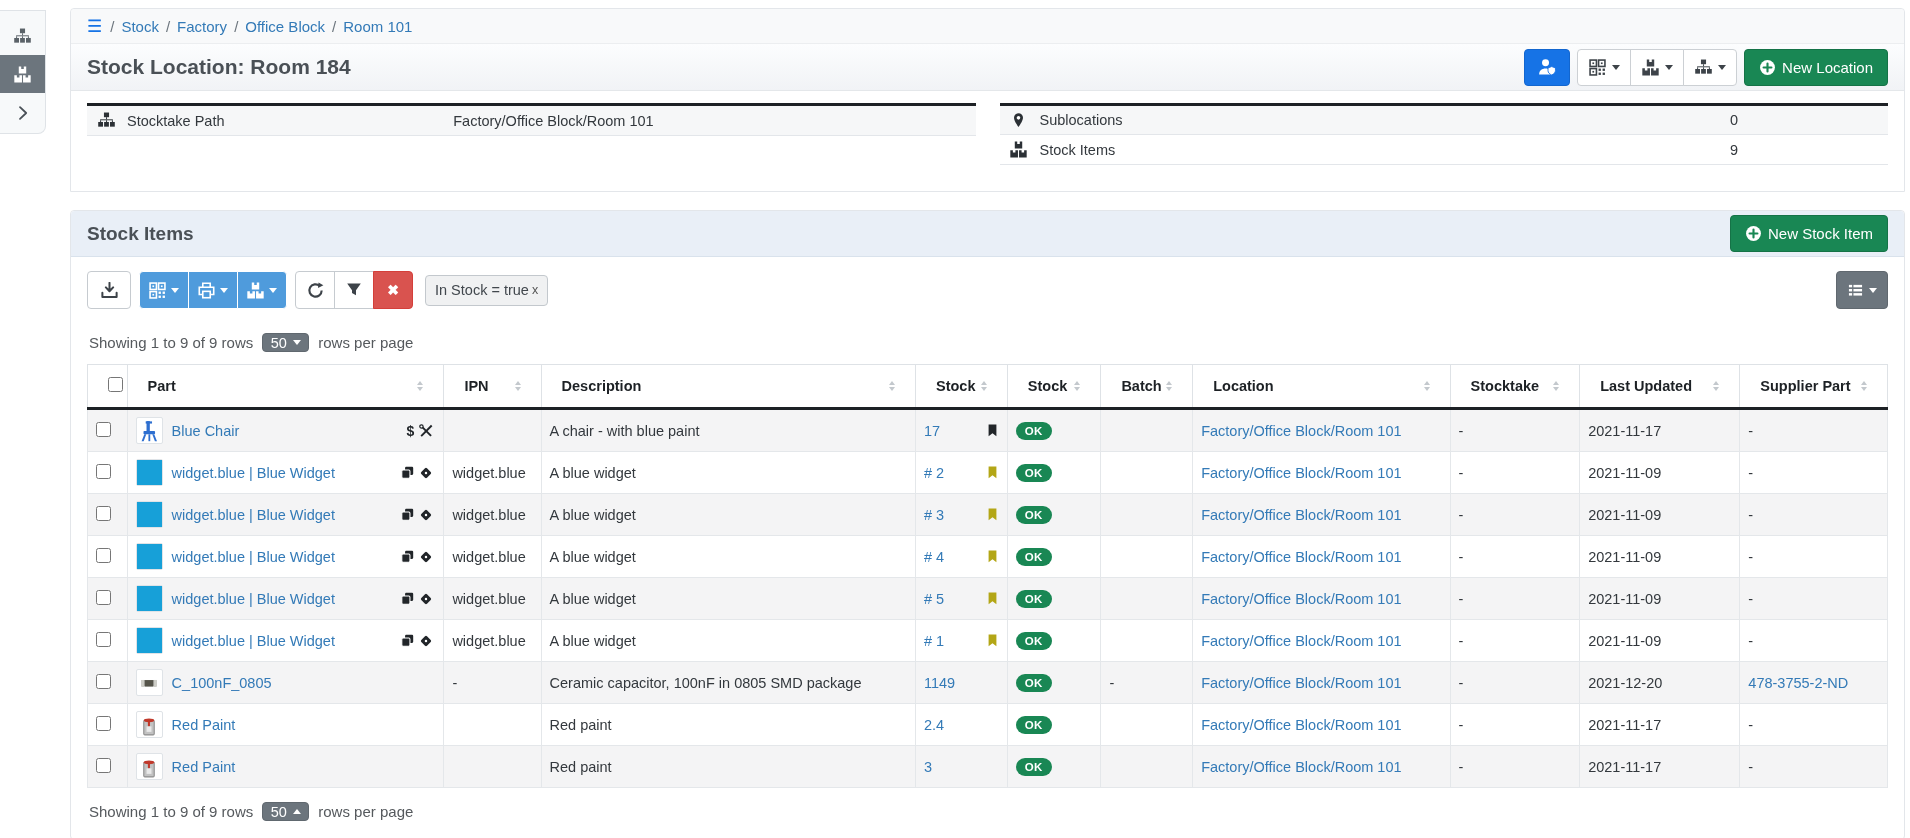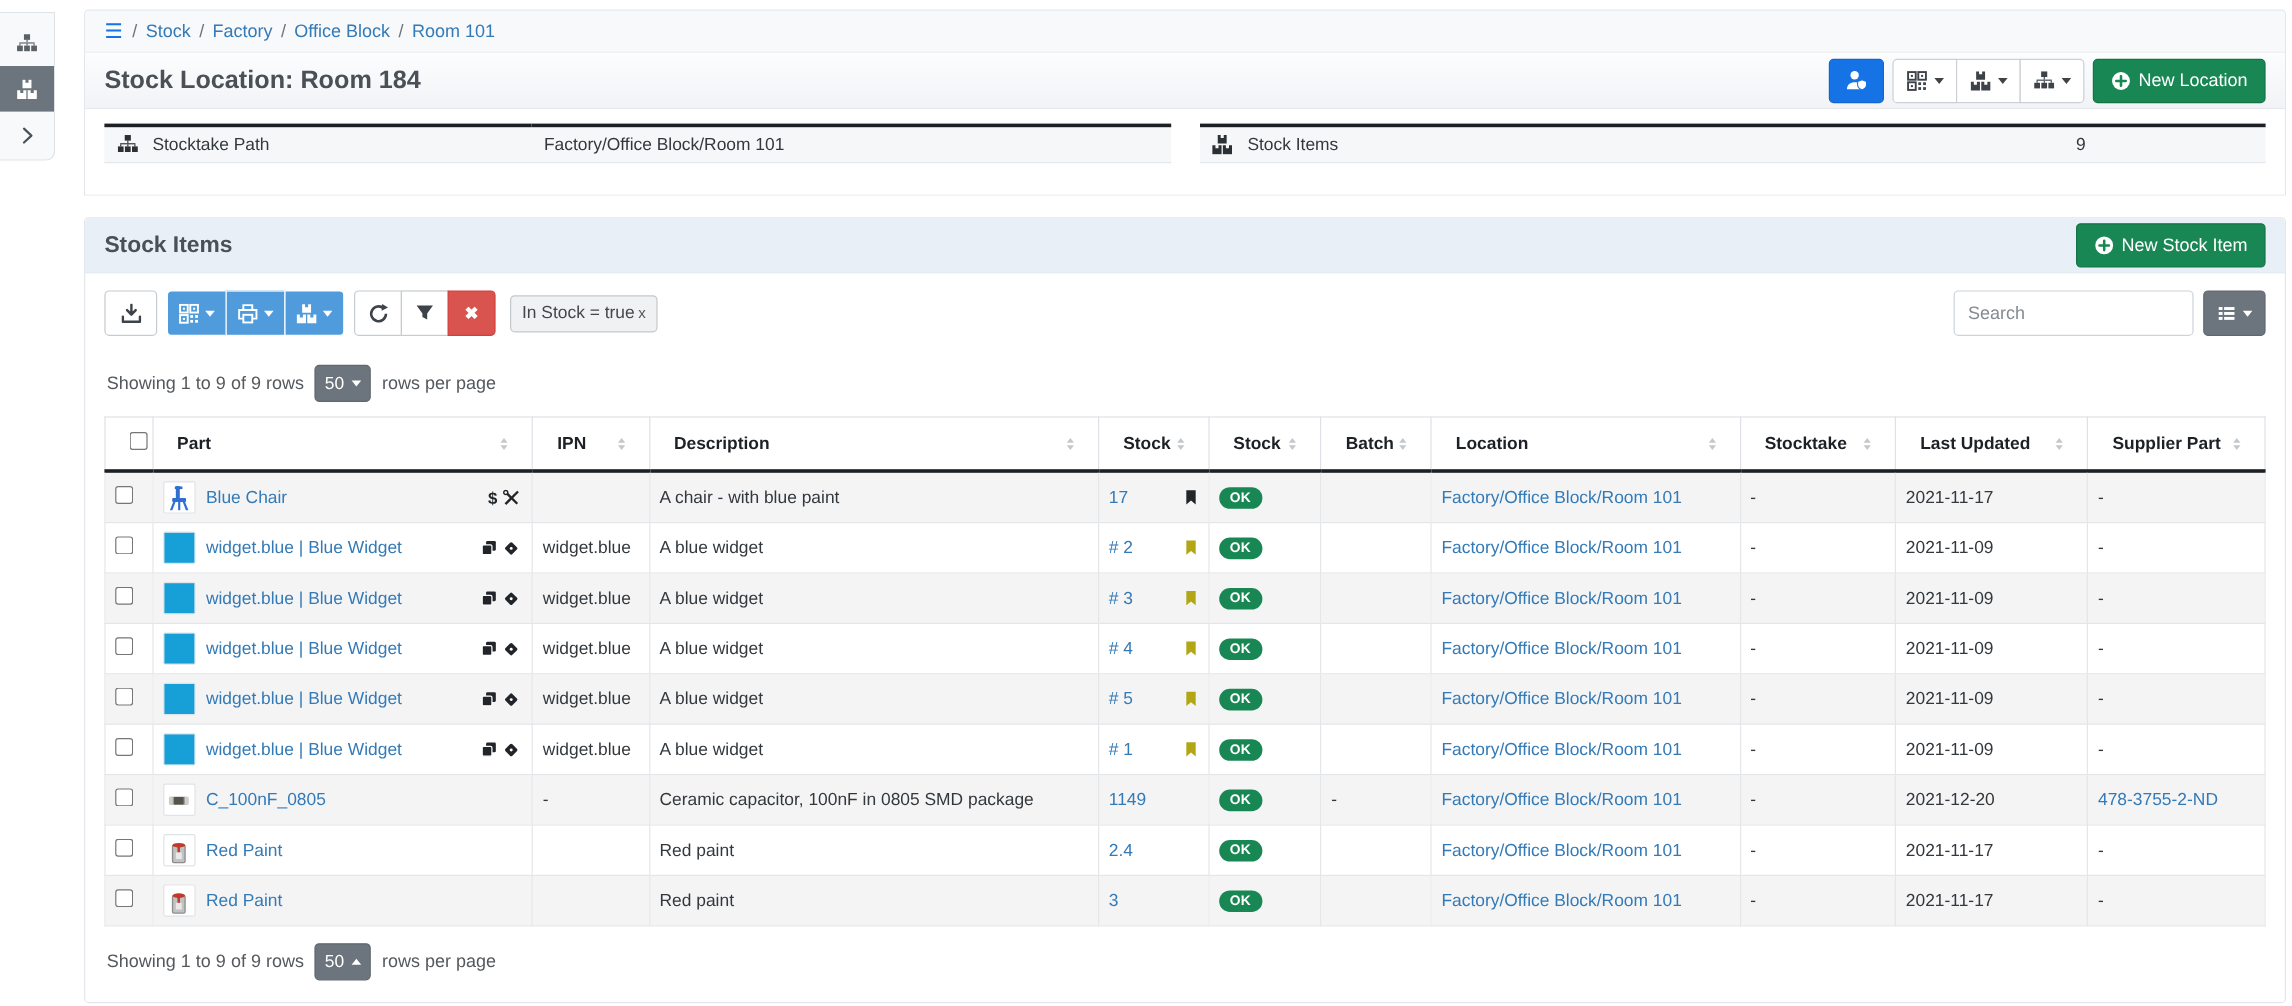--- a/index.html
+++ b/index.html
@@ -75,21 +75,21 @@
   .chip-x { font-size:12.5px; margin-left:3px; color:#555; cursor:pointer; }
   .toolbar-right { margin-left:auto; display:flex; align-items:center; gap:8px; }
   .search-input { width:200px; height:38px; border:1px solid #ced4da; border-radius:4px;
     padding:0 11px; font-size:15px; color:#212529; font-family:inherit; }
   .search-input::placeholder { color:#848b92; }
   .tbtn-cols { width:52px; background:#6c757d; border-color:#60686f; color:#fff; border-radius:4px; }
 
   .pagination { display:flex; align-items:center; gap:9px; font-size:15px; color:#55595d;
     margin:24px 0 12px 2px; }
   .pagination.bottom { margin:14px 0 2px 2px; }
-  .pagesize-btn { height:31px; min-width:47px; background:#6c757d; border:1px solid #60686f;
+  .pagesize-btn { height:19px; min-width:47px; background:#6c757d; border:1px solid #60686f;
     color:#fff; border-radius:4px; display:inline-flex; align-items:center; justify-content:center;
     gap:6px; font-size:14.5px; cursor:pointer; }
 
   
   .cd { width:0; height:0; border-left:4px solid transparent; border-right:4px solid transparent;
     border-top:5px solid currentColor; display:inline-block; }
   .cu { width:0; height:0; border-left:4px solid transparent; border-right:4px solid transparent;
     border-bottom:5px solid currentColor; display:inline-block; }
 
   
@@ -256,20 +256,34 @@
                   </span>
                   <span>Stocktake Path</span>
                 </div>
               </td>
               <td class="dvalue-l">Factory/Office Block/Room 101</td>
             </tr>
           </tbody>
       </table>
       <table class="detail-table">
         <tbody id="details-right">
+            <tr>
+              <td>
+                <div class="dlabel">
+                  <span class="dicon" style="display: inline-flex; align-items: center;">
+                    <svg width="15" height="16" viewBox="0 0 16 16" fill="currentColor" xmlns="http://www.w3.org/2000/svg">
+                      <path d="M8 0.8a4.8 4.8 0 0 0-4.8 4.8C3.2 9.2 8 15.4 8 15.4s4.8-6.2 4.8-9.8A4.8 4.8 0 0 0 8 0.8z"></path>
+                      <circle cx="8" cy="5.7" r="1.9" fill="#fff"></circle>
+                    </svg>
+                  </span>
+                  <span>Sublocations</span>
+                </div>
+              </td>
+              <td class="dvalue-r">0</td>
+            </tr>
             <tr>
               <td>
                 <div class="dlabel">
                   <span class="dicon" style="display: inline-flex; align-items: center;">
                     <svg width="17" height="17" viewBox="0 0 16 16" fill="currentColor" xmlns="http://www.w3.org/2000/svg">
                       <path d="M4.5 0.5h2.3v2.3h2.4V0.5h2.3v6.6h-7z"></path>
                       <path d="M0.3 8.6h2.4v2.3h2.4V8.6h2.4v6.9H0.3z"></path>
                       <path d="M8.5 8.6h2.4v2.3h2.4V8.6h2.4v6.9H8.5z"></path>
                     </svg>
                   </span>
@@ -369,21 +383,20 @@
             <span style="display: inline-flex; align-items: center;">
                 <span class="txtic" style="font-size:14px;font-weight:bold">✖</span>
               </span>
           </button>
         </span>
         <span class="filter-chip">
           <span>In Stock = true</span>
           <span class="chip-x">x</span>
         </span>
         <span class="toolbar-right">
-          <input class="search-input" placeholder="Search" style="">
           <button class="tbtn tbtn-cols">
             <span style="display: inline-flex; align-items: center;">
                 <svg width="17" height="15" viewBox="0 0 16 16" fill="currentColor" xmlns="http://www.w3.org/2000/svg">
                   <rect x="1" y="2" width="3.4" height="2.6"></rect>
                   <rect x="5.8" y="2" width="9.2" height="2.6"></rect>
                   <rect x="1" y="6.4" width="3.4" height="2.6"></rect>
                   <rect x="5.8" y="6.4" width="9.2" height="2.6"></rect>
                   <rect x="1" y="10.8" width="3.4" height="2.6"></rect>
                   <rect x="5.8" y="10.8" width="9.2" height="2.6"></rect>
                 </svg>

